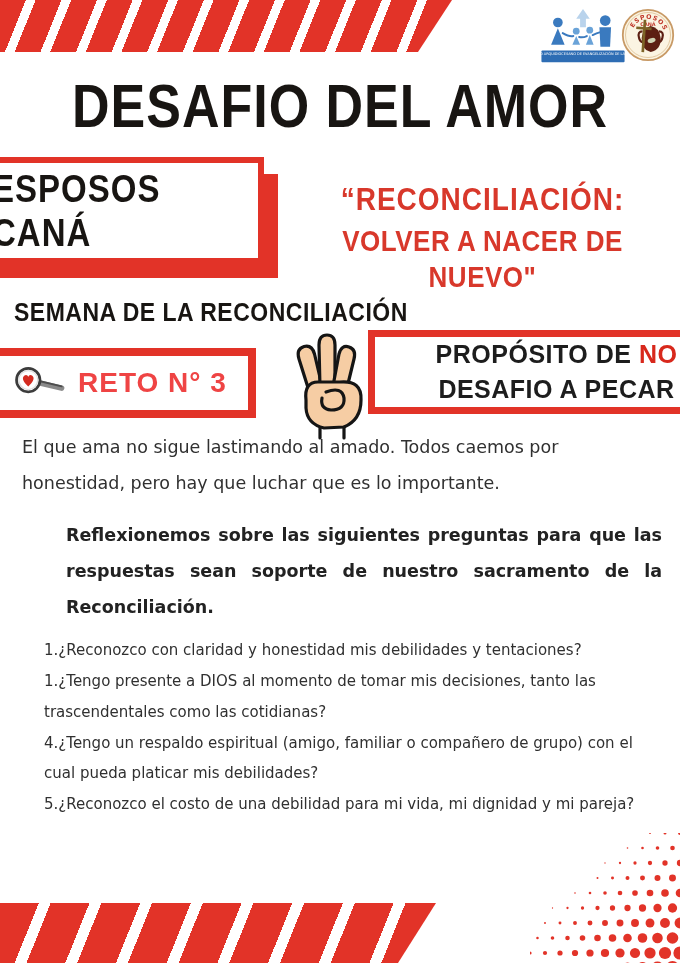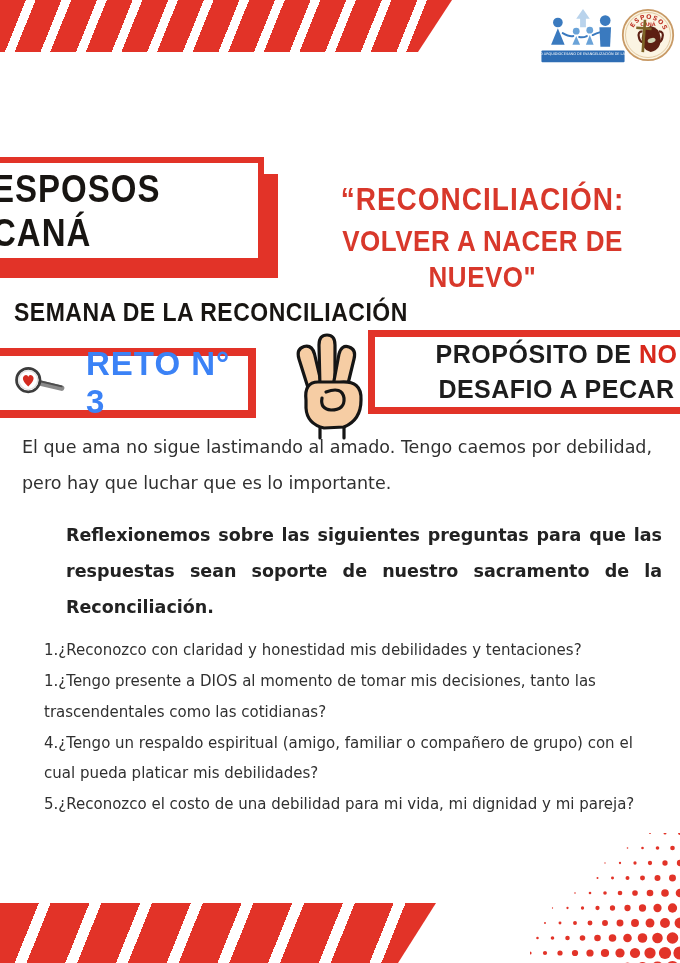--- a/index.html
+++ b/index.html
@@ -41,22 +41,22 @@
 
   
   .week{position:absolute;left:14px;top:297px;font-family:"Liberation Sans",sans-serif;
       font-weight:900;font-size:23px;letter-spacing:0.5px;color:#181512;transform:scaleY(1.12);
       transform-origin:left top;}
 
   
   .reto-box{position:absolute;left:-10px;top:348px;width:250px;height:54px;background:#fff;
       border:8px solid #e23328;display:flex;align-items:center;}
   .reto-box .mag{margin-left:14px;flex:0 0 auto;}
-  .reto-box .label{font-family:"Liberation Sans",sans-serif;font-weight:900;font-size:33px;
-      letter-spacing:1px;color:#3b82f6;margin-left:18px;}
+  .reto-box .label{font-family:"Liberation Sans",sans-serif;font-weight:900;font-size:28px;
+      letter-spacing:1px;color:#ef4444;margin-left:10px;}
 
   
   .hand{position:absolute;left:276px;top:330px;width:102px;height:110px;}
 
   
   .purpose-box{position:absolute;left:368px;top:330px;width:283px;height:70px;background:#fff;
       border:7px solid #e23328;display:flex;flex-direction:column;align-items:center;justify-content:center;
       font-family:"Liberation Sans",sans-serif;font-weight:900;color:#1d1d1d;padding-left:40px;}
   .purpose-box .line{font-size:25px;letter-spacing:0.5px;line-height:1.4;}
   .purpose-box .red{color:#d8281c;}
@@ -114,20 +114,23 @@
       <path d="M33 20 Q24 22 23 33 Q22 46 33 49 Q45 46 44 33 Q43 22 33 20 Z" fill="#5c1f12"></path>
       <path d="M24 26 Q18 26 20 33 Q21 38 25 38" fill="none" stroke="#5c1f12" stroke-width="2.4"></path>
       <path d="M42 26 Q48 26 46 33 Q45 38 41 38" fill="none" stroke="#5c1f12" stroke-width="2.4"></path>
       <ellipse cx="34" cy="36" rx="4.5" ry="2.6" fill="#cfd4b4" transform="rotate(-15 34 36)"></ellipse>
 
       <rect x="24" y="13" width="3" height="36" fill="#7d6327" transform="rotate(4 25 30)"></rect>
       <rect x="17" y="21" width="17" height="3" fill="#7d6327" transform="rotate(4 25 22)"></rect>
     </svg>
   </div>
 
+  <div class="title">
+    <span>DESAFIO DEL AMOR</span>
+  </div>
 
   <div class="esposos-back"></div>
   <div class="esposos-box">
     <span>ESPOSOS CANÁ</span>
   </div>
 
   <div class="quote">
     <div class="l1">“RECONCILIACIÓN:</div>
     <div class="l2">VOLVER A NACER DE NUEVO"</div>
   </div>
@@ -165,21 +168,21 @@
       </g>
     </svg>
   </div>
 
   <div class="purpose-box">
     <div class="line"><span>PROPÓSITO DE </span><span class="red">NO</span></div>
     <div class="line">DESAFIO A PECAR</div>
   </div>
 
   <div class="content">
-    <p>El que ama no sigue lastimando al amado. Tengo caemos por debilidad, pero hay que luchar que es lo importante.</p>
+    <p>El que ama no sigue lastimando al amado. Todos caemos por honestidad, pero hay que luchar que es lo importante.</p>
     <p class="reflect">Reflexionemos sobre las siguientes preguntas para que las respuestas sean soporte de nuestro sacramento de la Reconciliación.</p>
     <ol>
       <li>1.¿Reconozco con claridad y honestidad mis debilidades y tentaciones?</li>
       <li>1.¿Tengo presente a DIOS al momento de tomar mis decisiones, tanto las trascendentales como las cotidianas?</li>
       <li>4.¿Tengo un respaldo espiritual (amigo, familiar o compañero de grupo) con el cual pueda platicar mis debilidades?</li>
       <li>5.¿Reconozco el costo de una debilidad para mi vida, mi dignidad y mi pareja?</li>
 
     </ol>
   </div>
 

